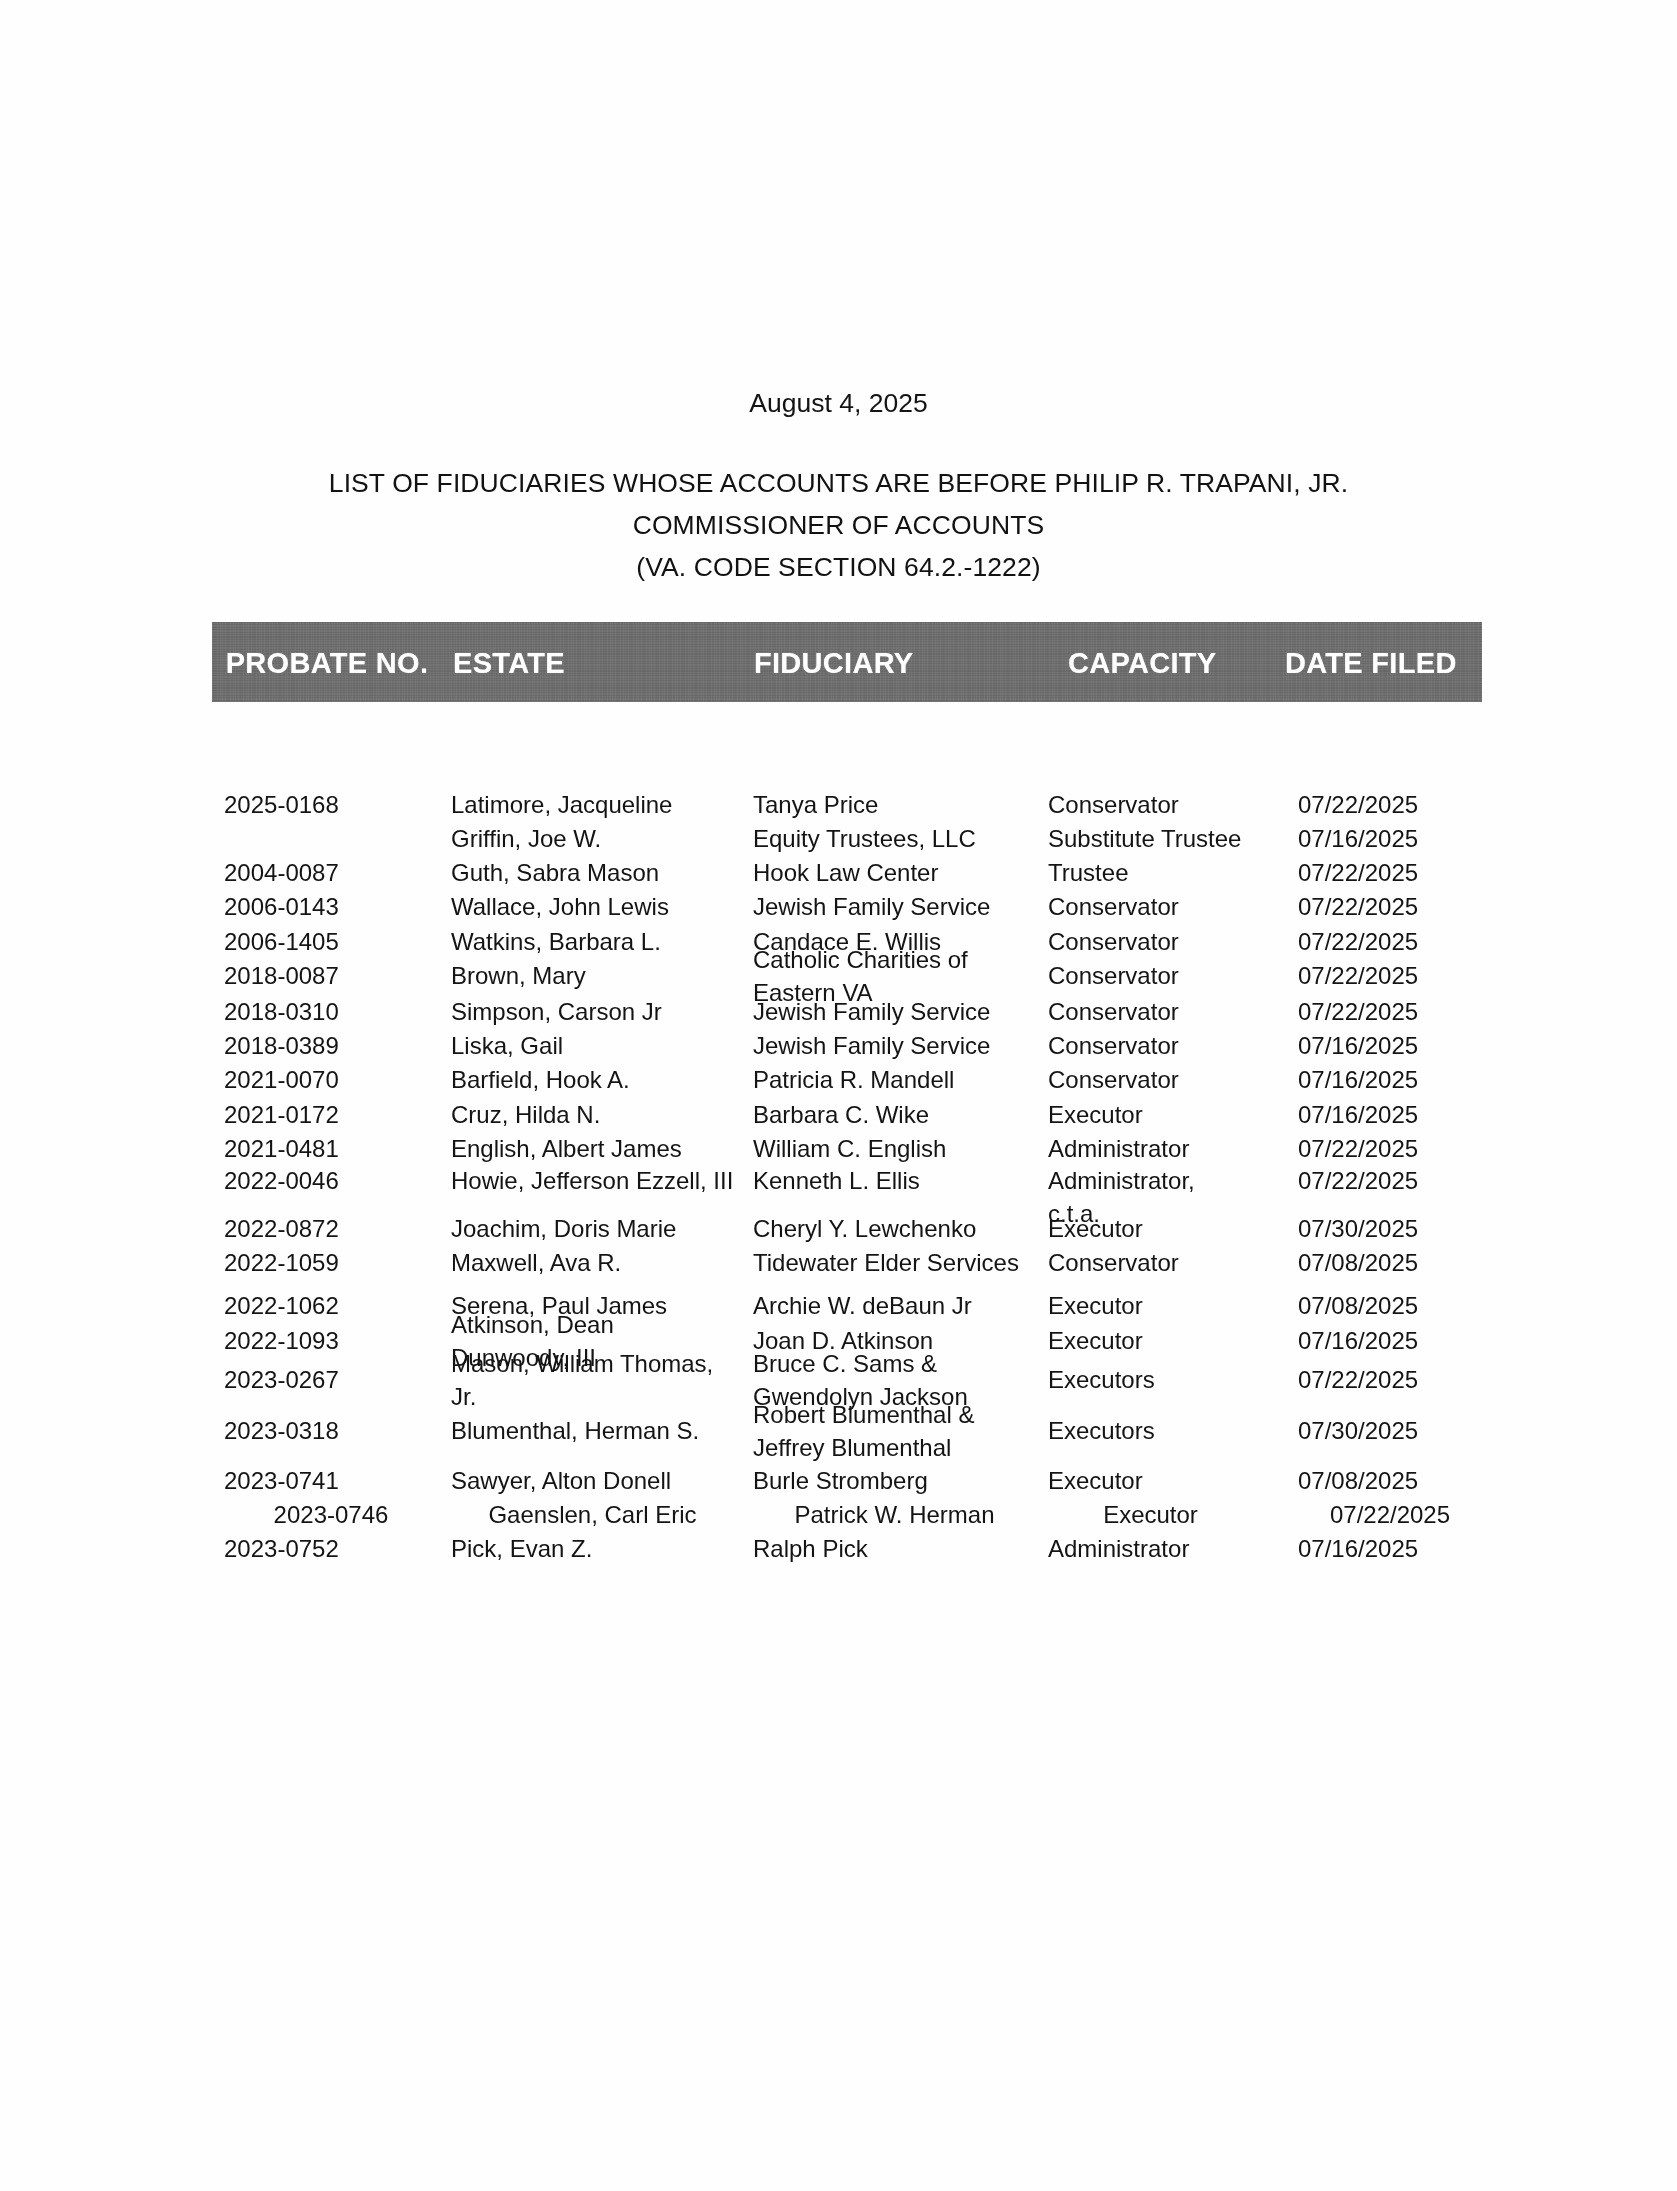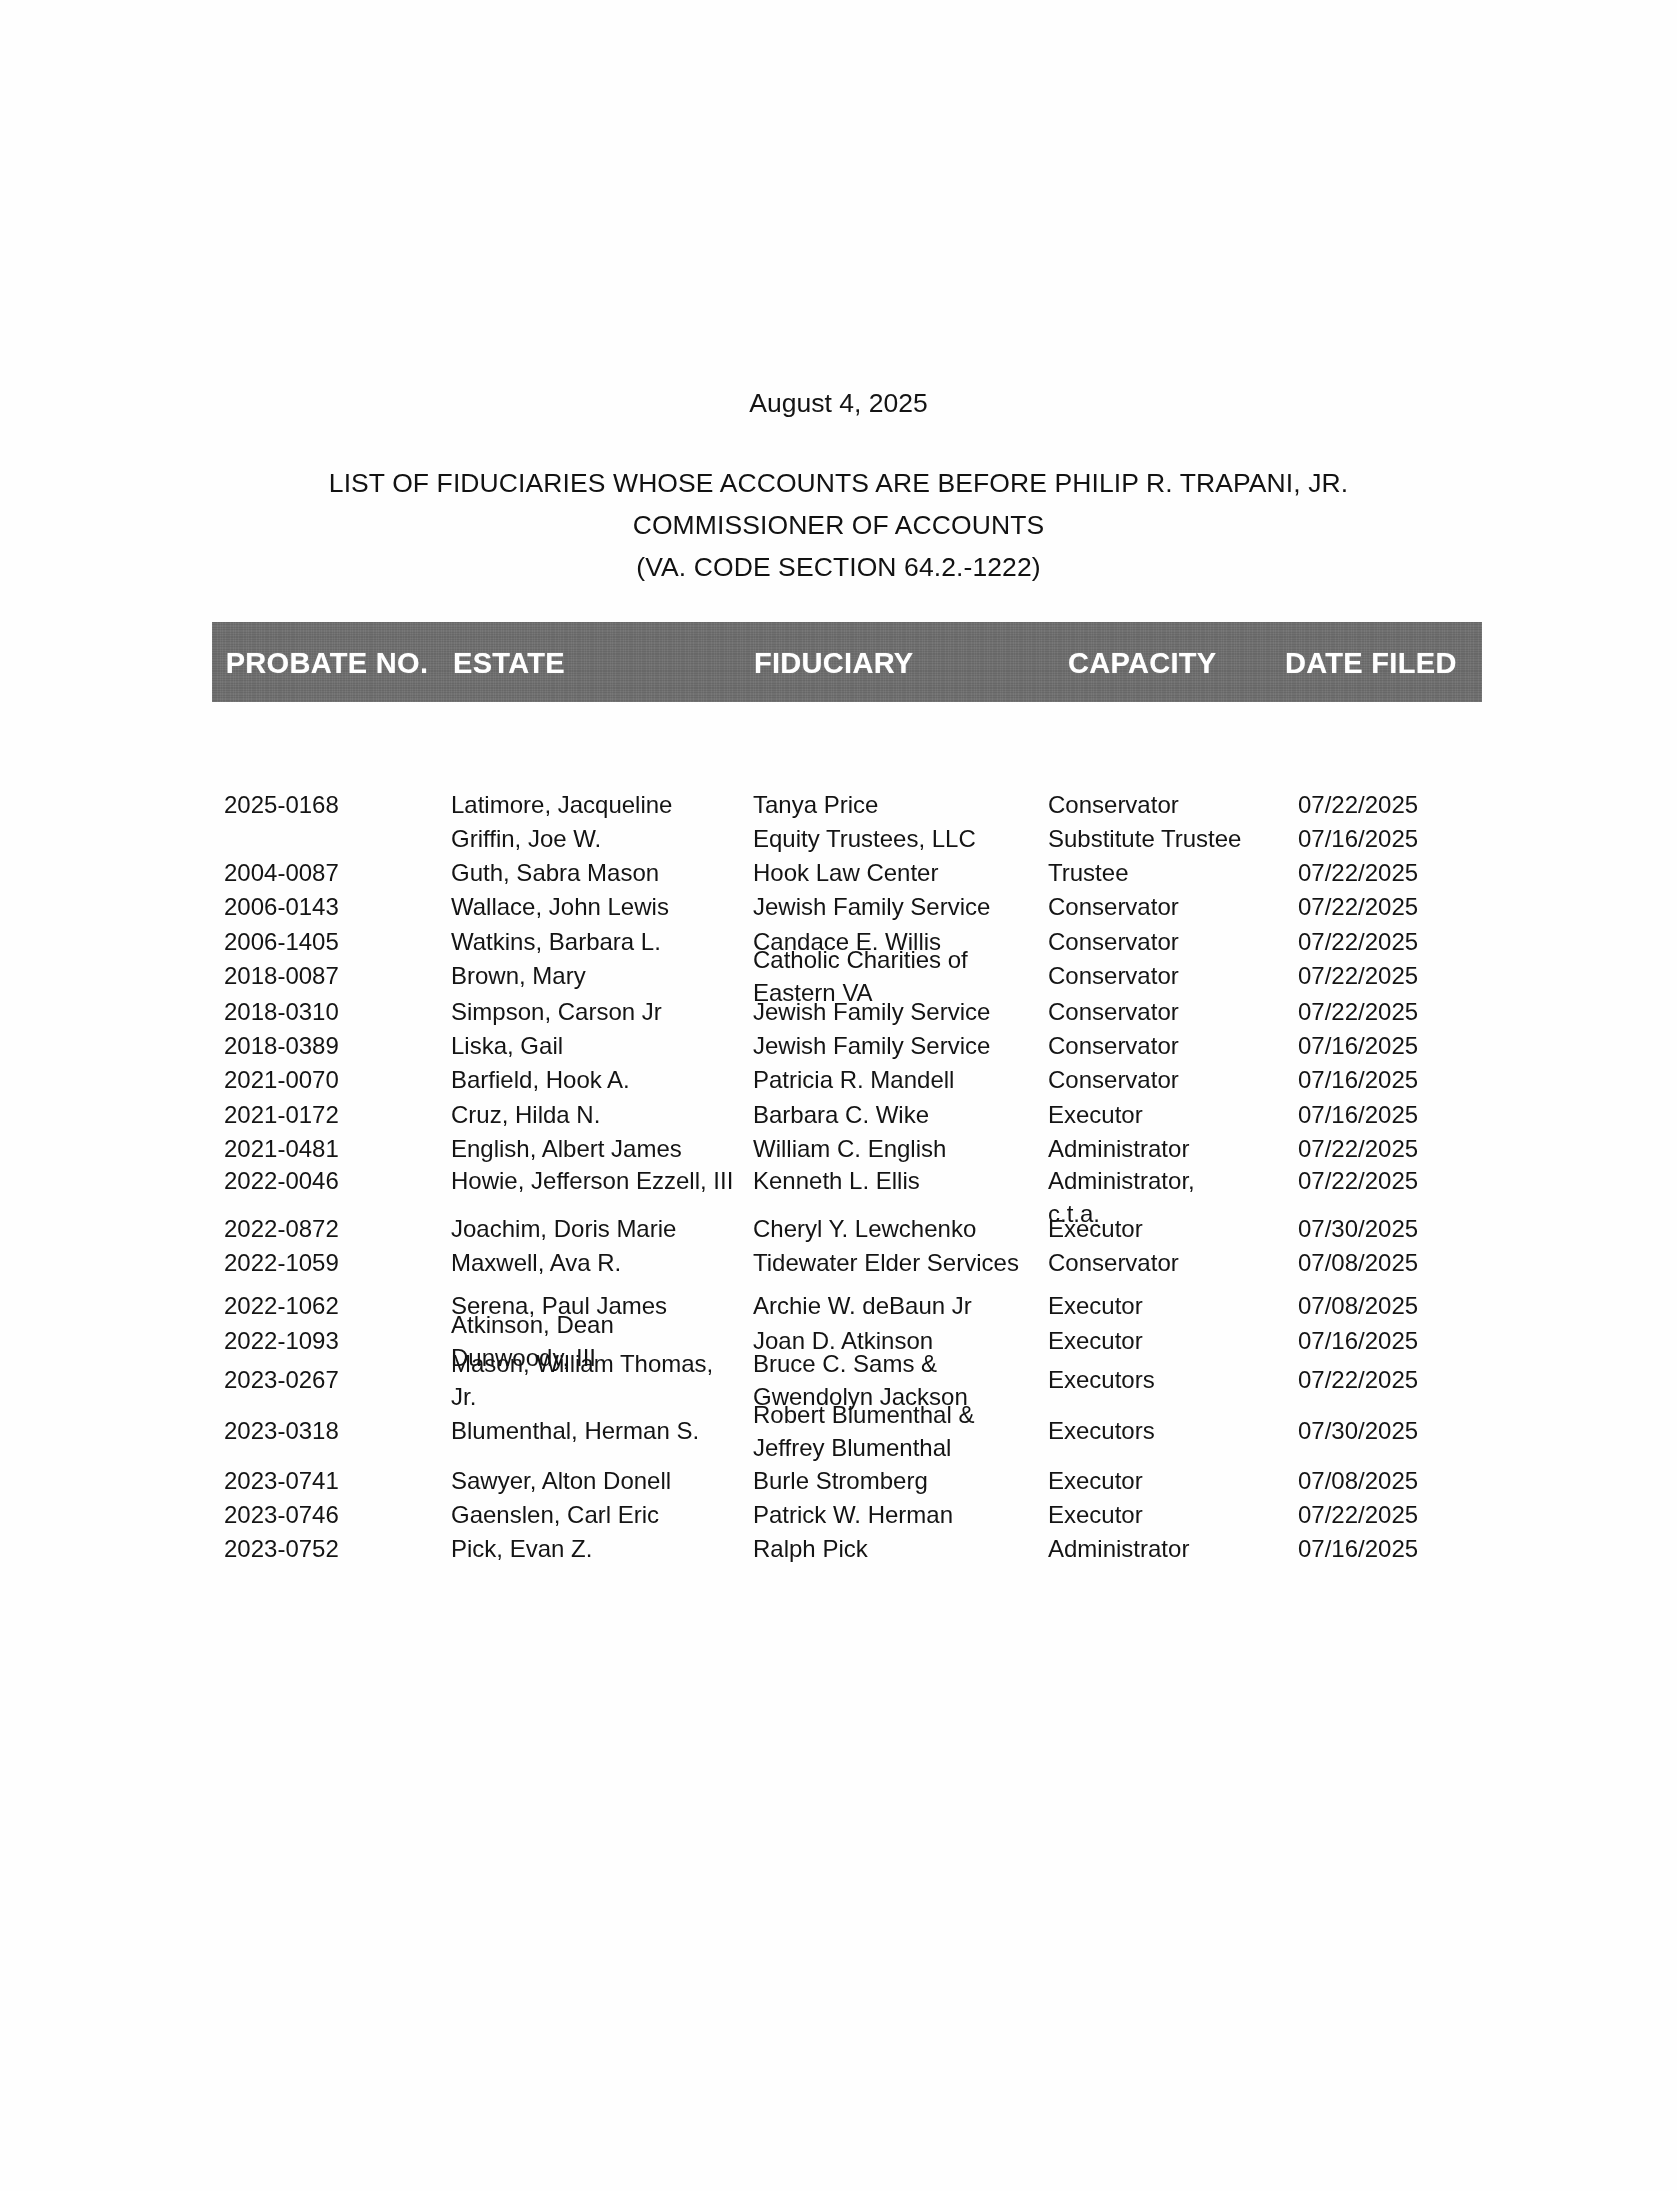--- a/index.html
+++ b/index.html
@@ -269,21 +269,21 @@
           <div class="cell c-capacity" style="top: 0px;">Executors</div>
           <div class="cell c-date" style="top: 0px;">07/30/2025</div>
         </div>
         <div class="row" style="position: absolute; top: 762px; left: 0px; height: 34px;">
           <div class="cell c-probate" style="top: 0px;">2023-0741</div>
           <div class="cell c-estate" style="top: 0px;">Sawyer, Alton Donell</div>
           <div class="cell c-fiduciary" style="top: 0px;">Burle Stromberg</div>
           <div class="cell c-capacity" style="top: 0px;">Executor</div>
           <div class="cell c-date" style="top: 0px;">07/08/2025</div>
         </div>
-        <div class="row" style="position: absolute; top: 796px; left: 0px; height: 34px;">
+        <div class="row" style="position: absolute; top: 796px; left: 0px; height: 34px; text-align: center;">
           <div class="cell c-probate" style="top: 0px;">2023-0746</div>
           <div class="cell c-estate" style="top: 0px;">Gaenslen, Carl Eric</div>
           <div class="cell c-fiduciary" style="top: 0px;">Patrick W. Herman</div>
           <div class="cell c-capacity" style="top: 0px;">Executor</div>
           <div class="cell c-date" style="top: 0px;">07/22/2025</div>
         </div>
         <div class="row" style="position: absolute; top: 830px; left: 0px; height: 34px;">
           <div class="cell c-probate" style="top: 0px;">2023-0752</div>
           <div class="cell c-estate" style="top: 0px;">Pick, Evan Z.</div>
           <div class="cell c-fiduciary" style="top: 0px;">Ralph Pick</div>

